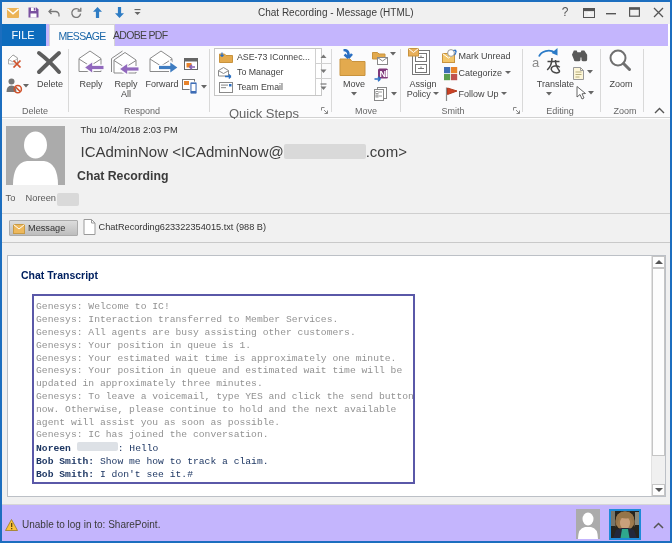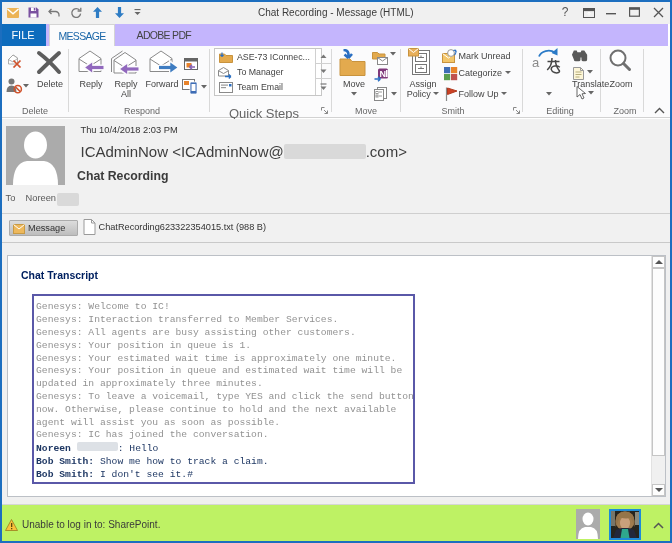--- a/index.html
+++ b/index.html
@@ -56,21 +56,21 @@
       <rect x="0.6" y="0.8" width="9.8" height="2" fill="#555"></rect>
     </svg>
   <svg class="abs" style="left:651px;top:5px;" width="11" height="11" viewBox="0 0 11 11">
       <path d="M1 1 L10 10 M10 1 L1 10" stroke="#555" stroke-width="1.3"></path>
     </svg>
 </div>
 
 <div class="abs" style="left:0;top:24px;width:668px;height:22px;background:#c4b5fd;">
   <div class="abs" style="left:0px;top:0px;width:46px;height:22px;background:#0e6cbd;color:#fff;font-size:11px;text-align:center;line-height:22px;">FILE</div>
   <div class="abs" style="left:49px;top:0px;width:66px;height:22px;background:#fbfbfc;border:1px solid #d4d4d4;border-bottom:none;color:#1a66a8;font-size:10.5px;letter-spacing:-0.7px;text-align:center;line-height:22px;">MESSAGE</div>
-  <div class="abs" style="left:113px;top:0px;width:78px;height:22px;color:#444;font-size:10.5px;letter-spacing:-0.7px;text-align:right;line-height:22px;">ADOBE PDF</div>
+  <div class="abs" style="left:113px;top:0px;width:78px;height:22px;color:#444;font-size:10.5px;letter-spacing:-0.7px;text-align:left;line-height:22px;">ADOBE PDF</div>
 </div>
 
 <div class="abs" id="ribbon" style="left:2px;top:46px;width:668px;height:72px;background:#fbfbfc;border-bottom:1px solid #d2d2d2;font-size:9px;color:#444;">
 
   <div class="abs" style="left:66px;top:3px;width:1px;height:63px;background:#d9d9d9;"></div>
   <div class="abs" style="left:207px;top:3px;width:1px;height:63px;background:#d9d9d9;"></div>
   <div class="abs" style="left:329px;top:3px;width:1px;height:63px;background:#d9d9d9;"></div>
   <div class="abs" style="left:398px;top:3px;width:1px;height:63px;background:#d9d9d9;"></div>
   <div class="abs" style="left:520px;top:3px;width:1px;height:63px;background:#d9d9d9;"></div>
   <div class="abs" style="left:598px;top:3px;width:1px;height:63px;background:#d9d9d9;"></div>
@@ -260,21 +260,21 @@
       <g fill="none" stroke="#474747" stroke-width="1.5">
         <path d="M2.5 4.5 h12"></path>
         <path d="M7 1 C7 6.5 5 10.5 2.2 13"></path>
         <path d="M10.5 3 C10.5 9 13 12 14.2 13.5 C15.3 15.2 12.5 16.6 9.5 15.5 C6 14.2 5 11 8.2 9.4 C10.8 8.2 13.4 9 14.8 10.2"></path>
       </g>
     </svg>
   <svg class="abs" style="left:535px;top:1px;" width="24" height="10" viewBox="0 0 24 10">
       <path d="M2 9.5 A10 8 0 0 1 18 5.5" fill="none" stroke="#2a7ac7" stroke-width="1.8"></path>
       <path d="M20.5 1 L20.5 8.5 L14.5 6 Z" fill="#2a7ac7"></path>
     </svg>
-  <div class="abs" style="left:522px;top:33px;width:50px;text-align:left;margin-left:48px;">Translate</div>
+  <div class="abs" style="left:522px;top:33px;width:50px;text-align:right;">Translate</div>
   <svg class="abs" style="left:544px;top:46px;" width="6" height="4" viewBox="0 0 6 4">
       <path d="M0 0 L3 3.4 L6 0 Z" fill="#666"></path>
     </svg>
   <svg class="abs" style="left:569px;top:3px;" width="17" height="14" viewBox="0 0 17 14">
       <path d="M1 6 L3 1.5 h3 l0.8 2 h3.4 l0.8 -2 h3 L17 6 v5 a2 2 0 0 1 -2 2 h-2 a2 2 0 0 1 -2 -2 v-2 h-1 v2 a2 2 0 0 1 -2 2 H5 a2 2 0 0 1 -2 -2 Z" fill="#595959" transform="scale(0.95)"></path>
     </svg>
   <svg class="abs" style="left:571px;top:21px;" width="12" height="13" viewBox="0 0 12 13">
       <path d="M0.5 0.5 h7 l3 3 v9 h-10 Z" fill="#fdf6d8" stroke="#999"></path>
       <path d="M7.5 0.5 v3 h3" fill="none" stroke="#999"></path>
       <path d="M2.5 5 h6 M2.5 7.5 h6 M2.5 10 h4" stroke="#b5ac7a"></path>
@@ -357,21 +357,21 @@
         <path d="M0 4 L4 0 L8 4 Z" fill="#555"></path>
       </svg>
     <div class="abs" style="left:0;top:12px;width:13px;height:188px;background:#fdfdfd;border:1px solid #c5c5c5;"></div>
     <div class="abs" style="left:0;top:228px;width:13px;height:12px;background:#fdfdfd;border:1px solid #c5c5c5;"></div>
     <svg class="abs" style="left:3px;top:232px;" width="8" height="5" viewBox="0 0 8 5">
         <path d="M0 0 L4 4 L8 0 Z" fill="#555"></path>
       </svg>
   </div>
 </div>
 
-<div class="abs" id="statusbar" style="left:2px;top:504px;width:668px;height:37px;background:#bef264;border-top:1px solid #d6d6d6;">
+<div class="abs" id="statusbar" style="left:2px;top:504px;width:668px;height:37px;background:#c4b5fd;border-top:1px solid #d6d6d6;">
   <svg class="abs" style="left:3px;top:14px;" width="13" height="12" viewBox="0 0 13 12">
       <path d="M6.5 0.5 L12.5 11.5 H0.5 Z" fill="#fbc13c" stroke="#9a7c1e" stroke-width="0.8"></path>
       <rect x="6" y="4" width="1.3" height="4" fill="#5a4a10"></rect>
       <rect x="6" y="9" width="1.3" height="1.3" fill="#5a4a10"></rect>
     </svg>
   <div class="abs" style="left:20px;top:13.5px;font-size:10px;color:#3b3b3b;">Unable to log in to: SharePoint.</div>
   <div class="abs" style="left:574px;top:4px;width:24px;height:30px;background:#ababab;overflow:hidden;">
     <svg width="24" height="30" viewBox="0 0 24 30">
         <ellipse cx="12" cy="10" rx="5.5" ry="6.5" fill="#fff"></ellipse>
         <path d="M2 30 Q2 19 9 18 L15 18 Q22 19 22 30 Z" fill="#fff"></path>

